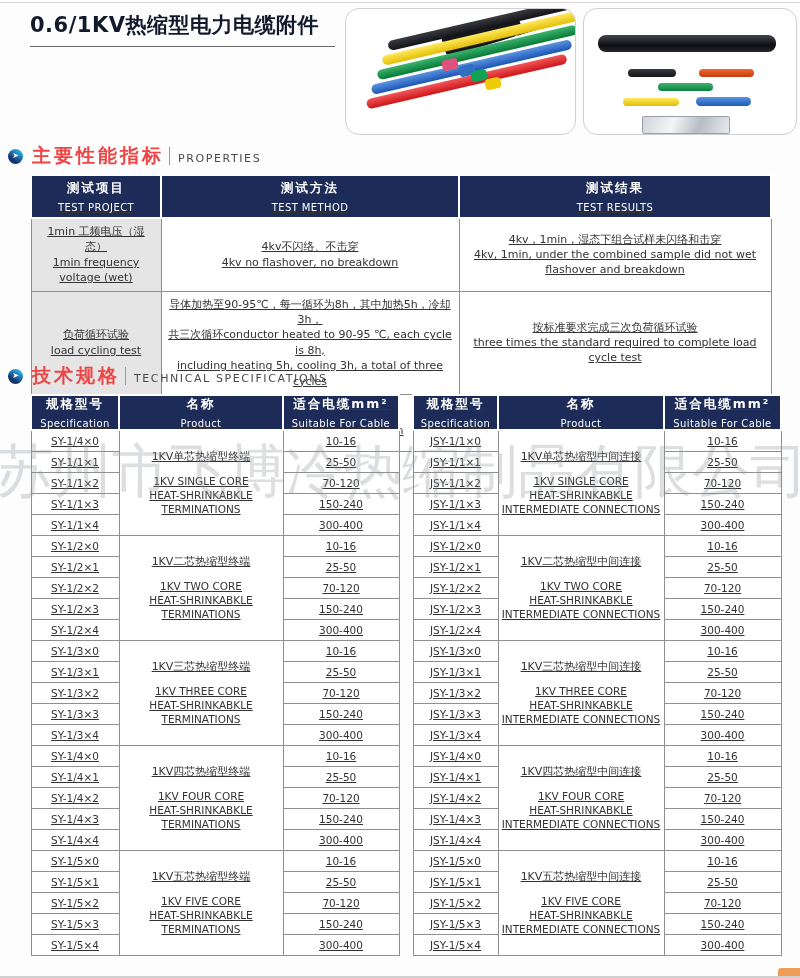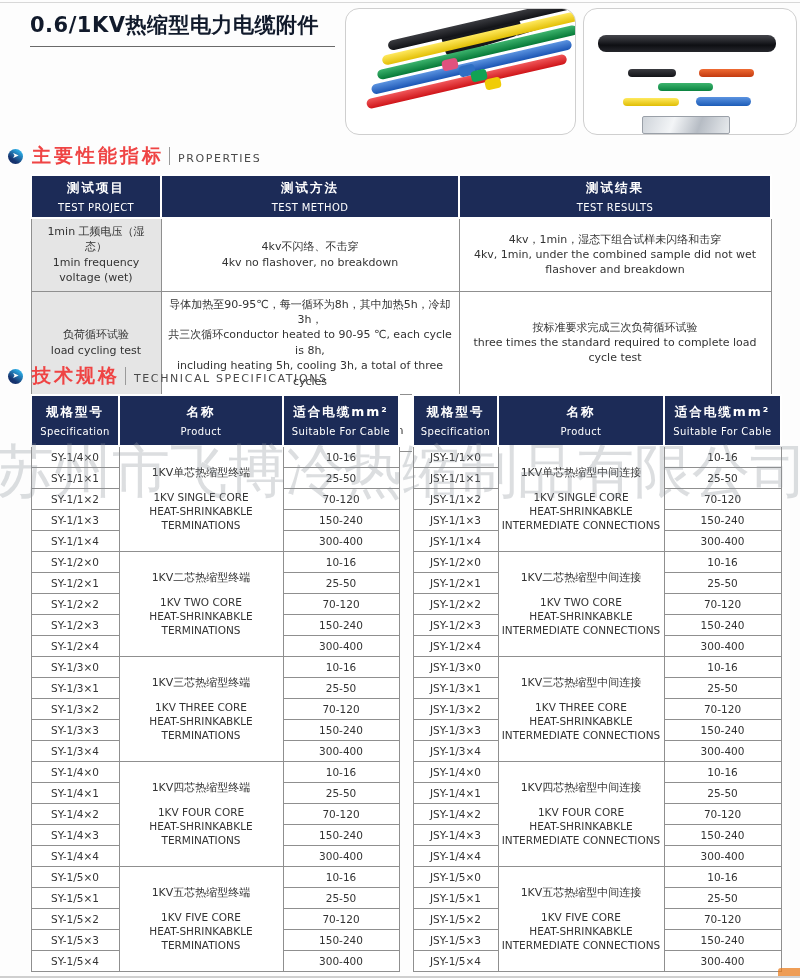--- a/index.html
+++ b/index.html
@@ -50,36 +50,36 @@
   #sec-properties{top:143px;} #sec-specs{top:363px;}
   .sec-icon{width:15px;height:15px;border-radius:50%;margin-right:9px;
             background:linear-gradient(215deg,#2aa7e0 20%,#16336e 70%);
             display:flex;align-items:center;justify-content:center;
             color:#fff;font-size:8px;line-height:1;}
   .sec-zh{font-size:19px;font-weight:bold;color:#ef4444;letter-spacing:3px;}
   .sec-sep{width:1px;height:18px;background:#9a9a9a;margin:0 8px 0 5px;}
   .sec-en{font-size:11px;color:#4a4a4a;letter-spacing:1.6px;margin-top:4px;}
 
   
-  table{border-collapse:collapse;table-layout:fixed;background:#fff;}
+  table{border-collapse:collapse;table-layout:fixed;background:#fff;text-decoration:underline;}
   th{background:#1c2b57;color:#fff;border:2px solid #fff;padding:4px 2px;vertical-align:middle;}
   .th-zh{font-size:12.5px;font-weight:bold;letter-spacing:2px;}
   .th-en{font-size:10px;font-weight:normal;letter-spacing:0.4px;margin-top:5px;}
   td{border:1px solid #8f8f8f;text-align:center;vertical-align:middle;
      font-size:11px;color:#333;line-height:1.4;}
 
   
   .props{position:absolute;left:30px;top:174px;width:740px;}
   .props td{padding:5px 6px;}
   .props td.proj{background:#e5e5e5;}
 
   
   .spec{position:absolute;top:394px;width:368px;}
   #spec-left{left:30px;} #spec-right{left:412px;}
-  .spec th{padding:8px 2px;}
+  .spec th{padding:0 2px;}
   .spec td{height:20px;padding:0 2px;font-size:10.5px;}
   .spec td.product{line-height:1.35;}
   .p-zh{font-size:11px;margin-bottom:9px;}
   .p-en{font-size:10.5px;}
 
   
   .watermark{position:absolute;left:-4px;top:442px;width:810px;font-size:58px;line-height:1;
              color:#8d949c;opacity:0.30;white-space:nowrap;letter-spacing:0px;
              pointer-events:none;z-index:5;}
   .corner-mark{position:absolute;right:-12px;bottom:-3px;width:34px;height:13px;

